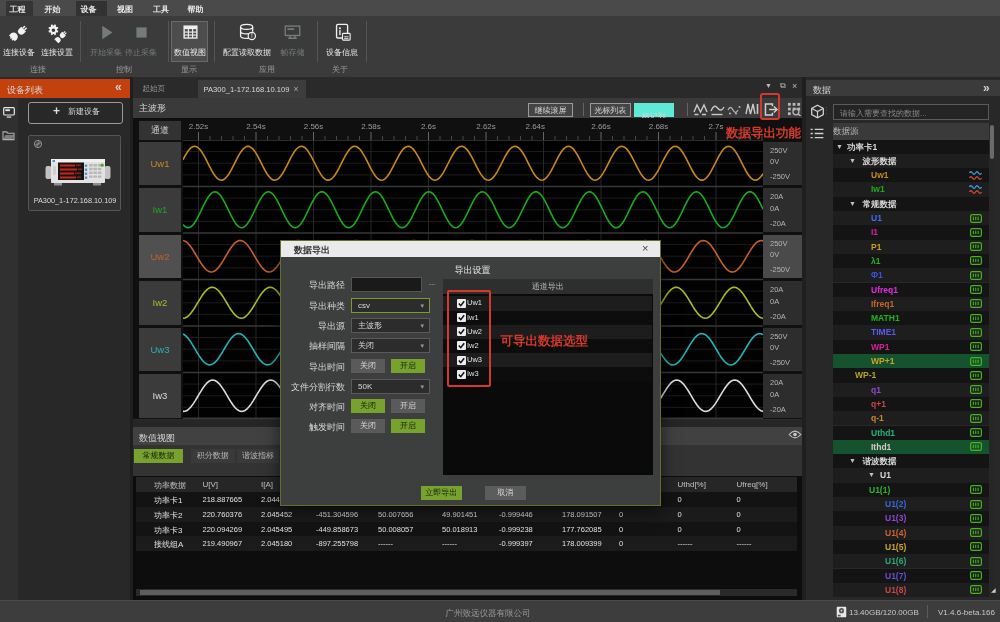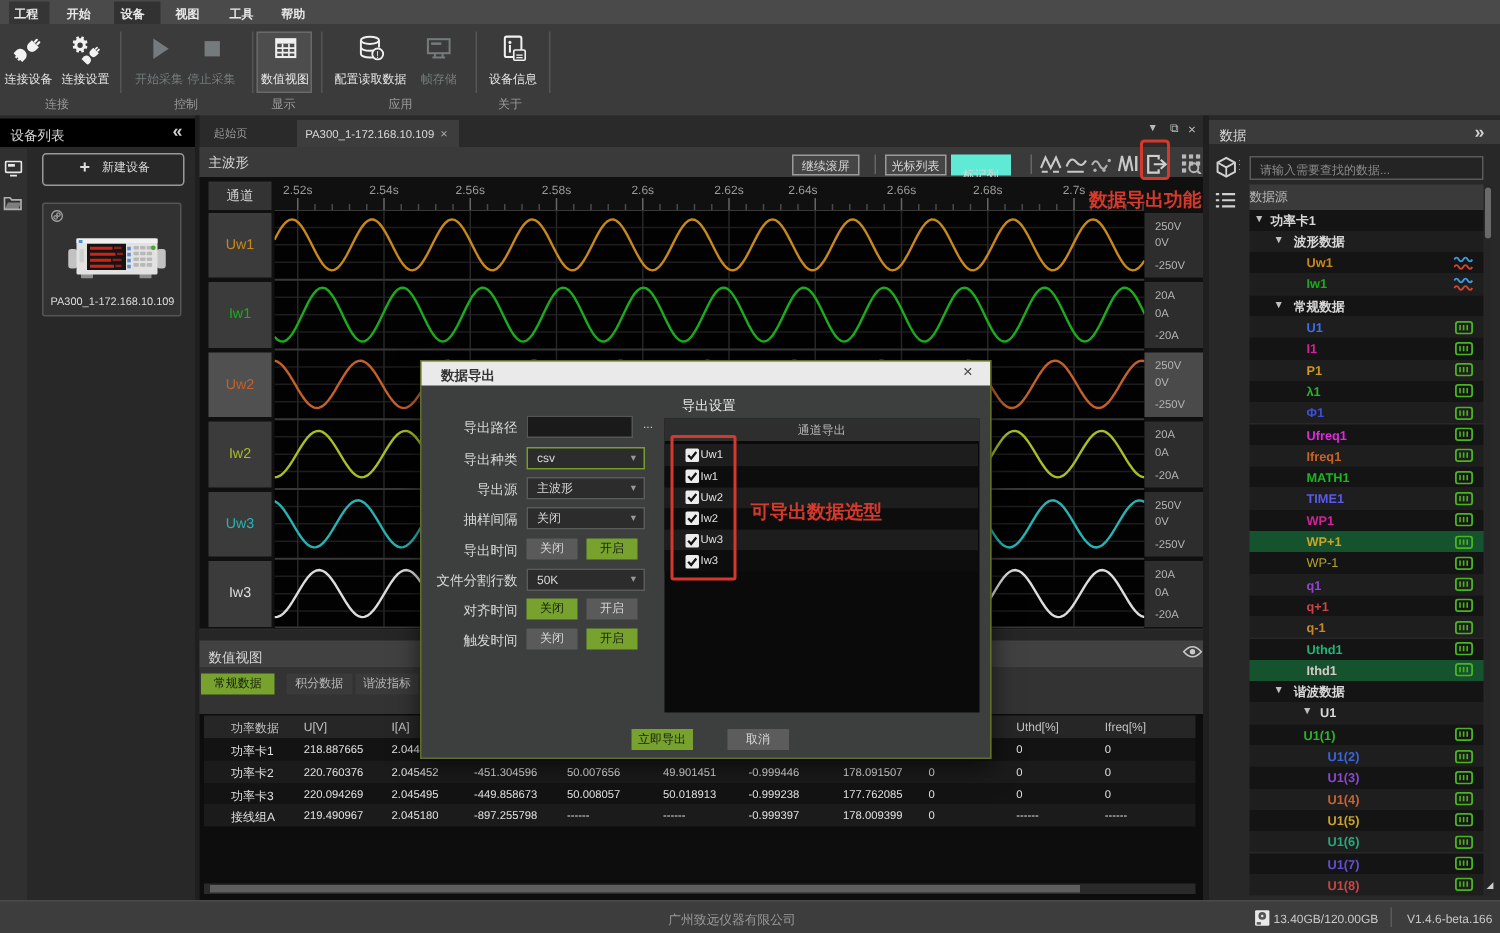--- a/index.html
+++ b/index.html
@@ -114,21 +114,21 @@
   </div>
 
 <div class="abs" style="left:0;top:77px;width:1000px;height:21px;background:#2a2a2a">
   <div class="abs" style="left:142.5px;top:7px;color:#9a9a9a;font-size:7.5px">起始页</div>
   <div class="abs" style="left:198px;top:2.5px;width:107.5px;height:18.5px;background:#3d3d3d;color:#d8d8d8;font-size:7.6px;line-height:18.5px"><span style="margin-left:5.5px">PA300_1-172.168.10.109</span><span style="color:#aaa;margin-left:4px;font-size:8.5px">×</span></div>
   <div class="abs" style="left:765px;top:5px;color:#b8b8b8;font-size:7px">▼</div>
   <div class="abs" style="left:780px;top:4px;color:#b8b8b8;font-size:8px">⧉</div>
   <div class="abs" style="left:792px;top:4px;color:#b8b8b8;font-size:9px">×</div>
 </div>
 
-<div class="abs" style="left:0;top:78.5px;width:130px;height:19px;background:#000000">
+<div class="abs" style="left:0;top:78.5px;width:130px;height:19px;background:#c2410c">
   <div class="abs" style="left:7px;top:5px;color:#d8d8d8;font-size:9px">设备列表</div>
   <div class="abs" style="left:115px;top:1.5px;color:#d0d0d0;font-size:12px;font-weight:bold">«</div>
 </div>
 <div class="abs" style="left:0;top:99px;width:130px;height:501px;background:#282828">
   <div class="abs" style="left:0;top:0;width:18px;height:501px;background:#303030"></div>
   <div class="abs" style="left:3px;top:8px;line-height:0"><svg width="12" height="11" viewBox="0 0 13 12">
         <rect x="0.7" y="0.7" width="11.6" height="8" rx="1" fill="none" stroke="#e8e8e8" stroke-width="1.3"></rect>
         <rect x="2.5" y="2.5" width="5" height="2" fill="#e8e8e8"></rect>
         <path d="M4 11 h5" stroke="#e8e8e8" stroke-width="1.3"></path>
       </svg></div>
@@ -409,21 +409,21 @@
 <div style="position:absolute;left:154px;top:479.5px;color:#c2c2c2;font-size:8px">功率数据</div>
 <div style="position:absolute;left:202.5px;top:479.5px;color:#c2c2c2;font-size:8px">U[V]</div>
 <div style="position:absolute;left:261px;top:479.5px;color:#c2c2c2;font-size:8px">I[A]</div>
 <div style="position:absolute;left:316px;top:479.5px;color:#c2c2c2;font-size:8px">P[W]</div>
 <div style="position:absolute;left:378px;top:479.5px;color:#c2c2c2;font-size:8px">Ufreq[Hz]</div>
 <div style="position:absolute;left:442px;top:479.5px;color:#c2c2c2;font-size:8px">Ifreq[Hz]</div>
 <div style="position:absolute;left:499px;top:479.5px;color:#c2c2c2;font-size:8px">λ</div>
 <div style="position:absolute;left:562px;top:479.5px;color:#c2c2c2;font-size:8px">Φ[°]</div>
 <div style="position:absolute;left:619px;top:479.5px;color:#c2c2c2;font-size:8px">η[%]</div>
 <div style="position:absolute;left:677.5px;top:479.5px;color:#c2c2c2;font-size:8px">Uthd[%]</div>
-<div style="position:absolute;left:736.5px;top:479.5px;color:#c2c2c2;font-size:8px">Ifreq[%]</div>
+<div style="position:absolute;left:736.5px;top:479.5px;color:#c2c2c2;font-size:8px">Ufreq[%]</div>
 <div style="position:absolute;left:154px;top:495.3px;color:#e0e0e0;font-size:8px">功率卡1</div>
 <div style="position:absolute;left:202.5px;top:495.3px;color:#e0e0e0;font-size:7.5px">218.887665</div>
 <div style="position:absolute;left:261px;top:495.3px;color:#e0e0e0;font-size:7.5px">2.044131</div>
 <div style="position:absolute;left:316px;top:495.3px;color:#e0e0e0;font-size:7.5px">-446.924561</div>
 <div style="position:absolute;left:378px;top:495.3px;color:#e0e0e0;font-size:7.5px">50.007523</div>
 <div style="position:absolute;left:442px;top:495.3px;color:#e0e0e0;font-size:7.5px">49.966317</div>
 <div style="position:absolute;left:499px;top:495.3px;color:#e0e0e0;font-size:7.5px">-0.999503</div>
 <div style="position:absolute;left:562px;top:495.3px;color:#e0e0e0;font-size:7.5px">178.135468</div>
 <div style="position:absolute;left:619px;top:495.3px;color:#e0e0e0;font-size:7.5px">0</div>
 <div style="position:absolute;left:677.5px;top:495.3px;color:#e0e0e0;font-size:7.5px">0</div>
@@ -604,21 +604,21 @@
 <div style="position:absolute;left:833px;top:354.0px;width:156px;height:14.3px;background:#14532d;font-size:8.5px;line-height:14.3px">
     <span style="position:absolute;left:38px;color:#c8a428;font-weight:bold">WP+1</span>
     <span style="position:absolute;left:137px;top:2.5px;line-height:0"><svg width="12" height="9" viewBox="0 0 12 9">
         <rect x="0.6" y="0.6" width="10.8" height="7.8" rx="1.6" fill="none" stroke="#49b41e" stroke-width="1.2"></rect>
         <rect x="2.8" y="2.6" width="1.1" height="3.6" fill="#49b41e"></rect>
         <rect x="5.2" y="2.6" width="1.1" height="3.6" fill="#49b41e"></rect>
         <rect x="7.6" y="2.6" width="1.1" height="3.6" fill="#49b41e"></rect>
       </svg></span>
   </div>
 <div style="position:absolute;left:833px;top:368.3px;width:156px;height:14.3px;background:#141414;font-size:8.5px;line-height:14.3px">
-    <span style="position:absolute;left:38px;color:#b4a428;font-weight:normal">WP-1</span>
+    <span style="position:absolute;left:22px;color:#b4a428;font-weight:bold">WP-1</span>
     <span style="position:absolute;left:137px;top:2.5px;line-height:0"><svg width="12" height="9" viewBox="0 0 12 9">
         <rect x="0.6" y="0.6" width="10.8" height="7.8" rx="1.6" fill="none" stroke="#49b41e" stroke-width="1.2"></rect>
         <rect x="2.8" y="2.6" width="1.1" height="3.6" fill="#49b41e"></rect>
         <rect x="5.2" y="2.6" width="1.1" height="3.6" fill="#49b41e"></rect>
         <rect x="7.6" y="2.6" width="1.1" height="3.6" fill="#49b41e"></rect>
       </svg></span>
   </div>
 <div style="position:absolute;left:833px;top:382.6px;width:156px;height:14.3px;background:#1e1e1e;font-size:8.5px;line-height:14.3px">
     <span style="position:absolute;left:38px;color:#8c46d2;font-weight:bold">q1</span>
     <span style="position:absolute;left:137px;top:2.5px;line-height:0"><svg width="12" height="9" viewBox="0 0 12 9">

